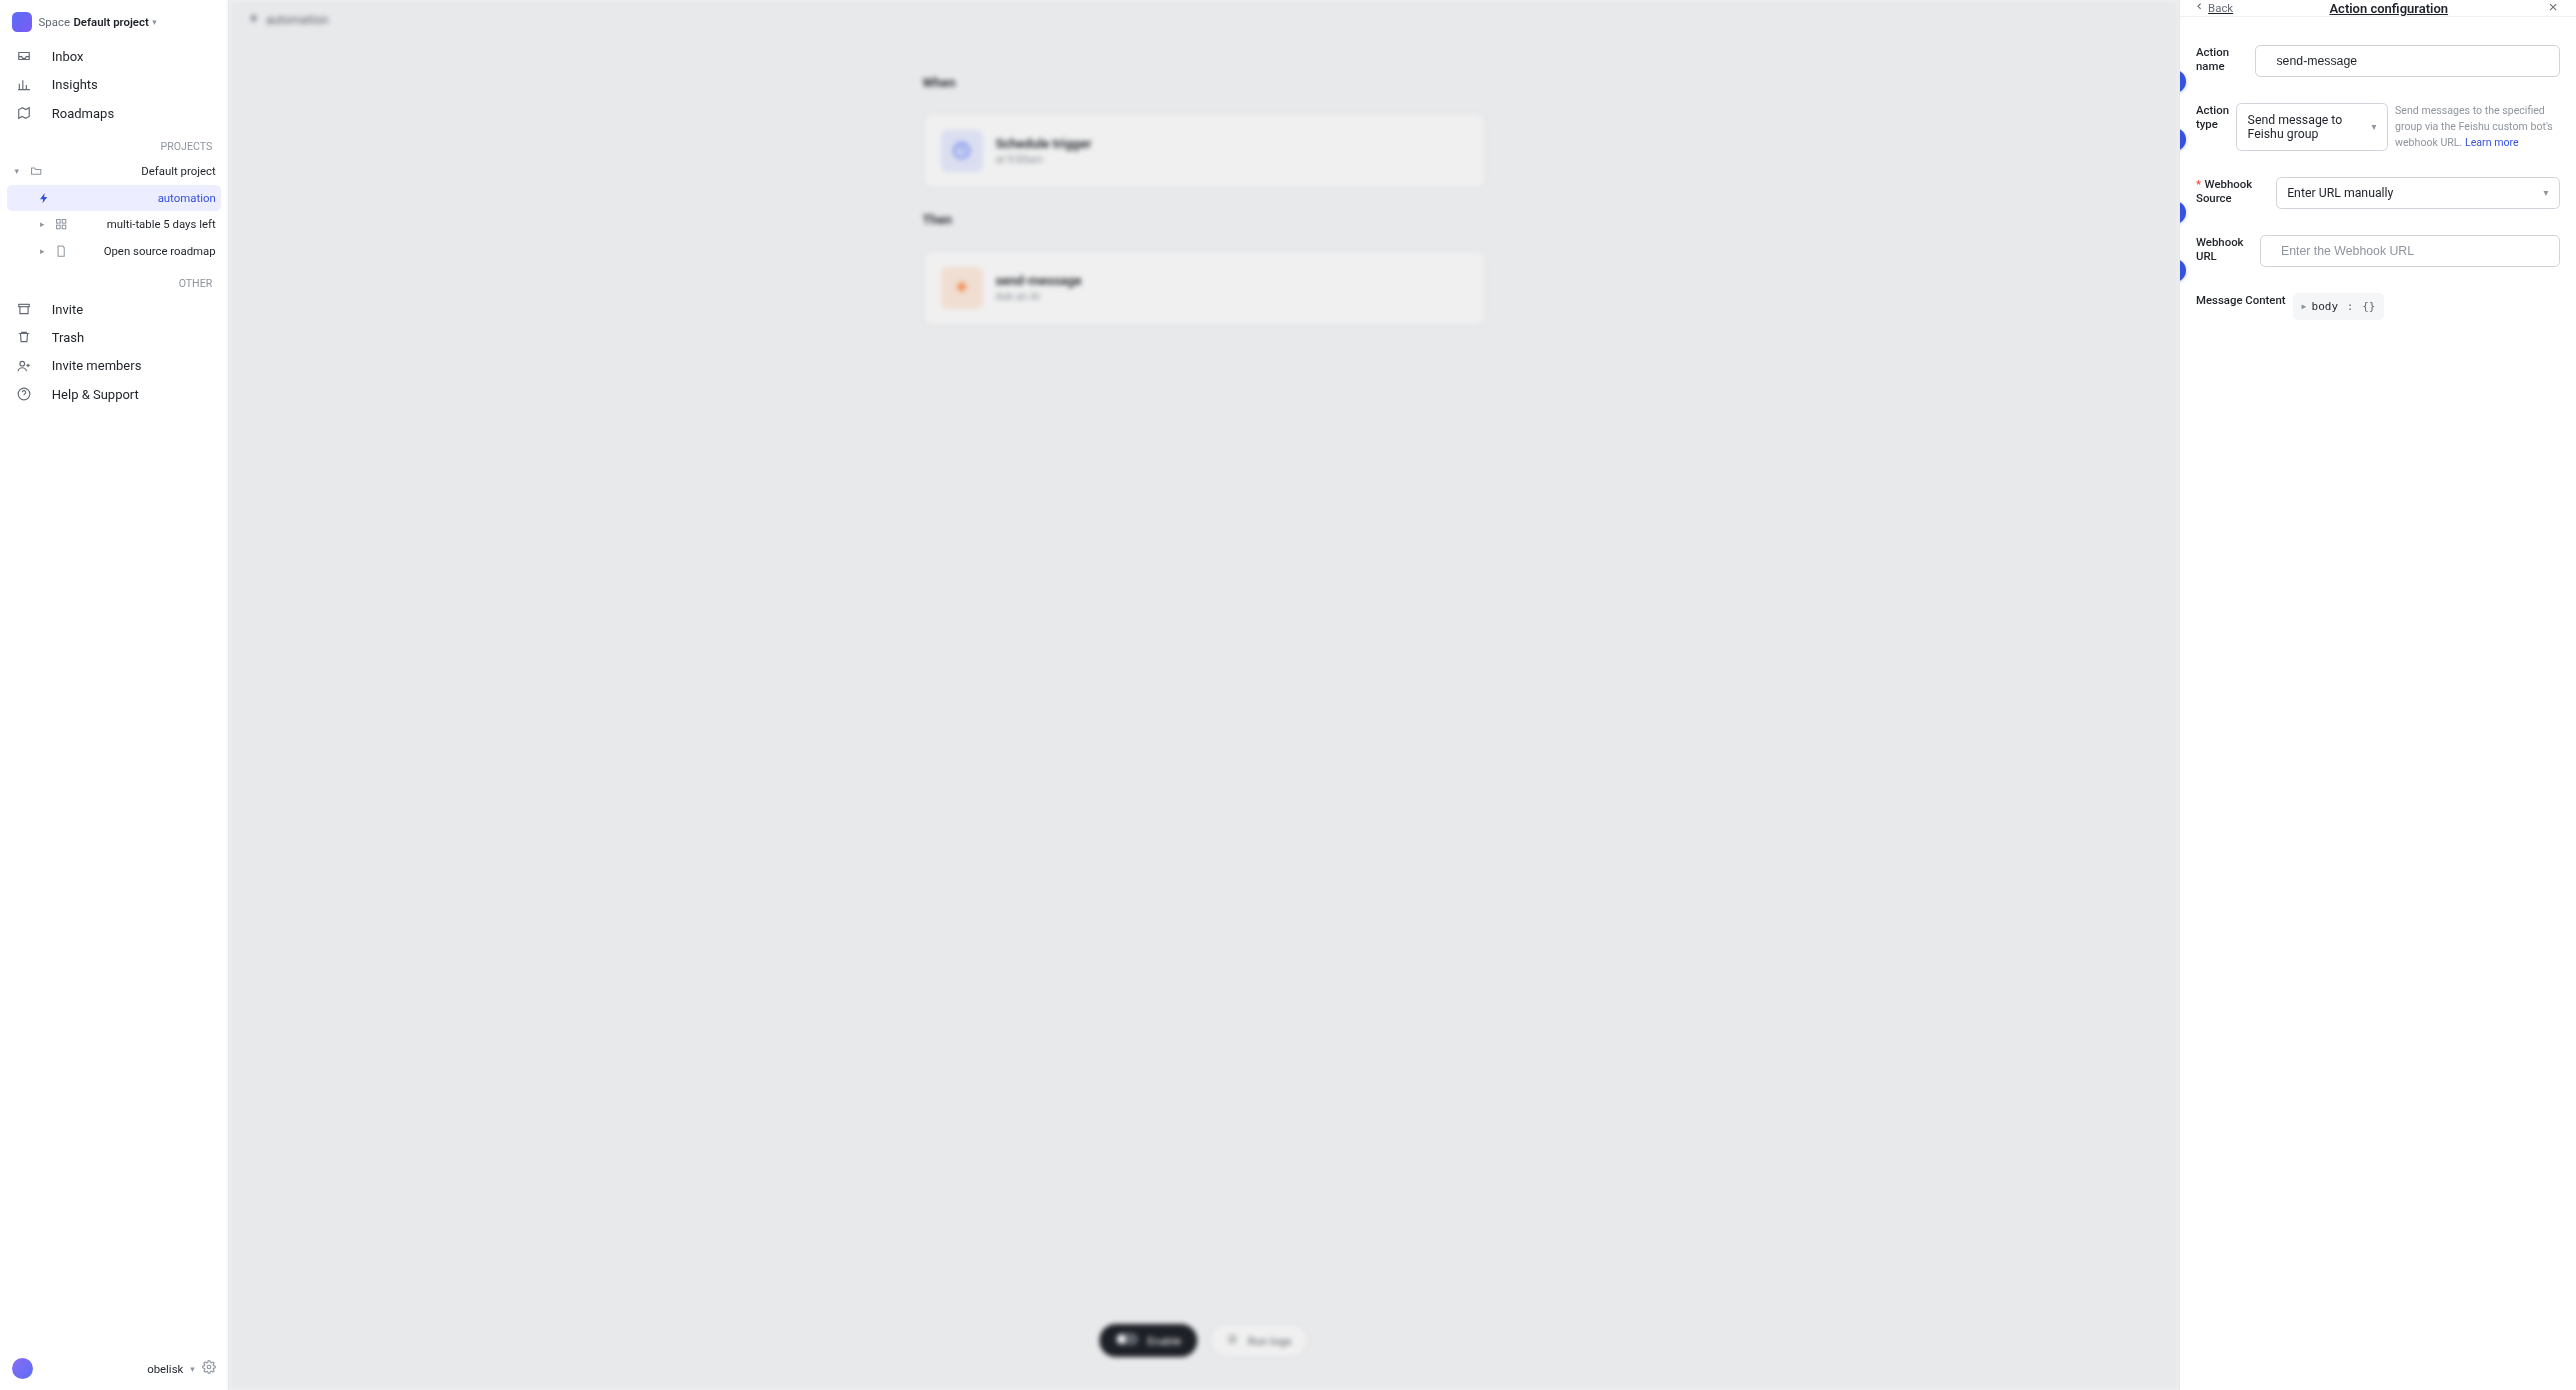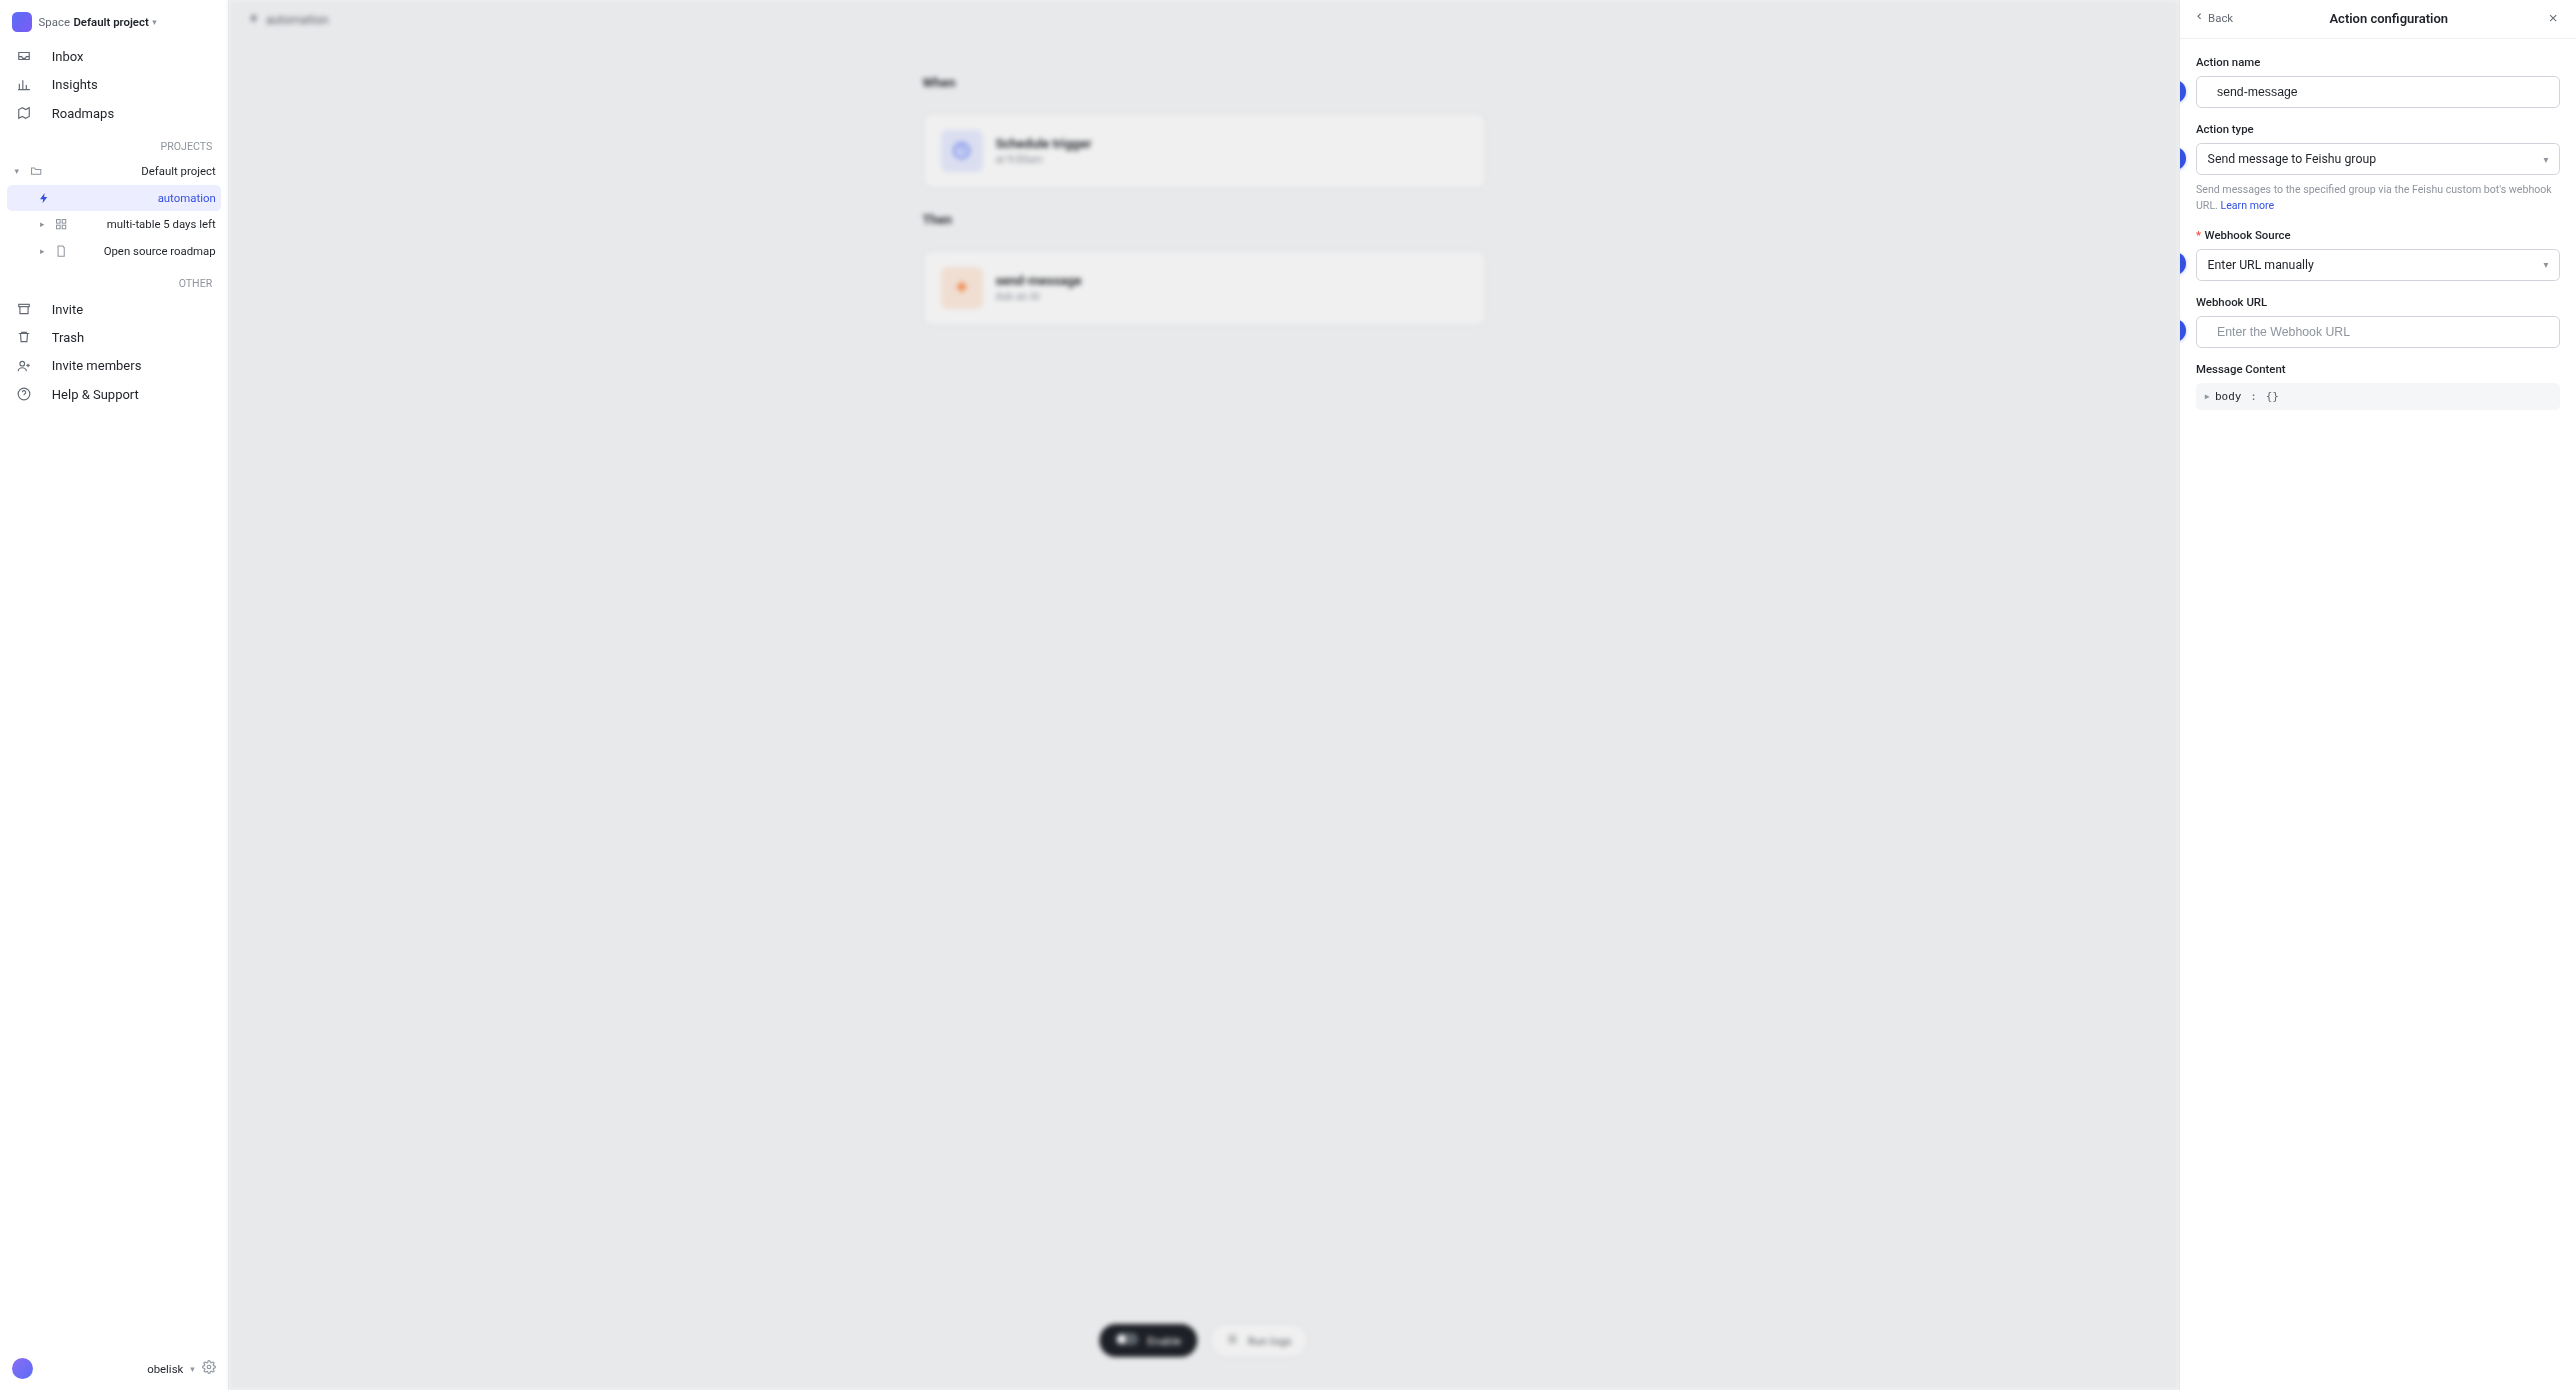--- a/index.html
+++ b/index.html
@@ -205,24 +205,25 @@
     width: 397px;
     flex-shrink: 0;
     background: #fff;
     border-left: 0.9px solid #e5e6eb;
     display: flex;
     flex-direction: column;
     z-index: 10;
   }
   .panel-header {
     display: flex;
-    align-items: flex-start;
-    padding: 11px 14px;
+    align-items: center;
+    padding: 0 14px;
     border-bottom: 0.9px solid #eef0f2;
     gap: 8.8px;
+    text-decoration: underline;
   }
   .back-btn {
     display: flex;
     align-items: center;
     gap: 3.5px;
     color: #646a73;
     font-size: 11.4px;
     cursor: pointer;
   }
   .panel-title {
@@ -277,23 +278,24 @@
   }
   .select-input .caret { color: #8f959e; font-size: 9.7px; }
   .help-text {
     font-size: 10.6px;
     color: #8f959e;
     line-height: 1.5;
   }
   .help-text a { color: #3451e0; text-decoration: none; }
   .field-group {
     display: flex;
-    flex-direction: column;
+    flex-direction: row;
     gap: 7px;
     position: relative;
+    margin-top: 12px;
   }
   .step-bubble {
     position: absolute;
     left: -33px;
     width: 23px; height: 23px;
     border-radius: 50%;
     background: #3451e0;
     color: #fff;
     font-size: 11.4px;
     font-weight: 600;

